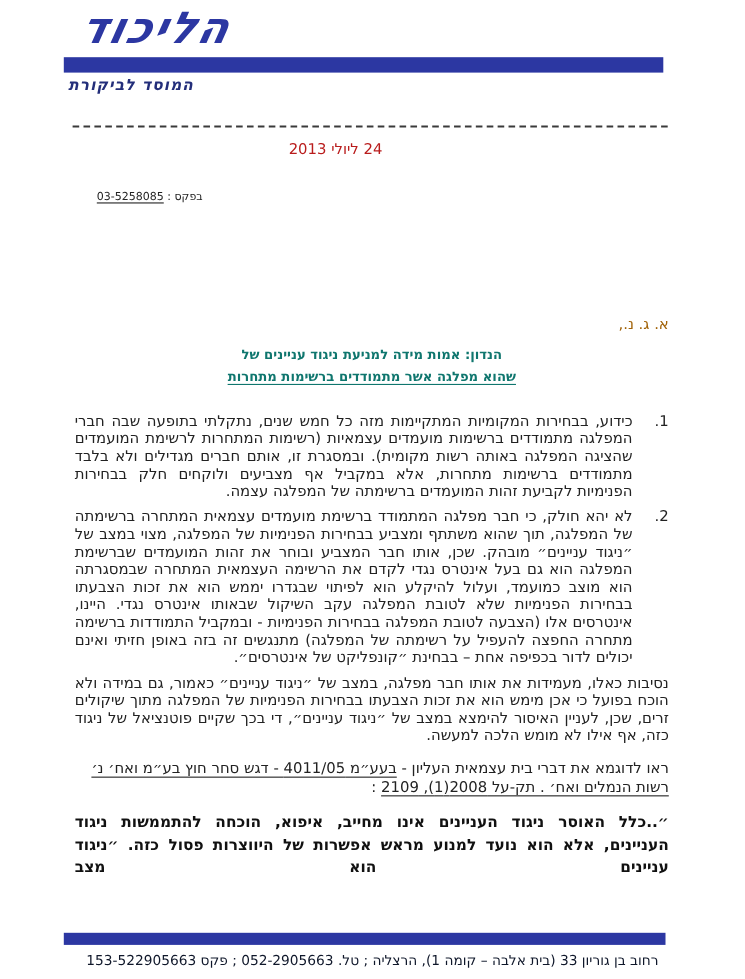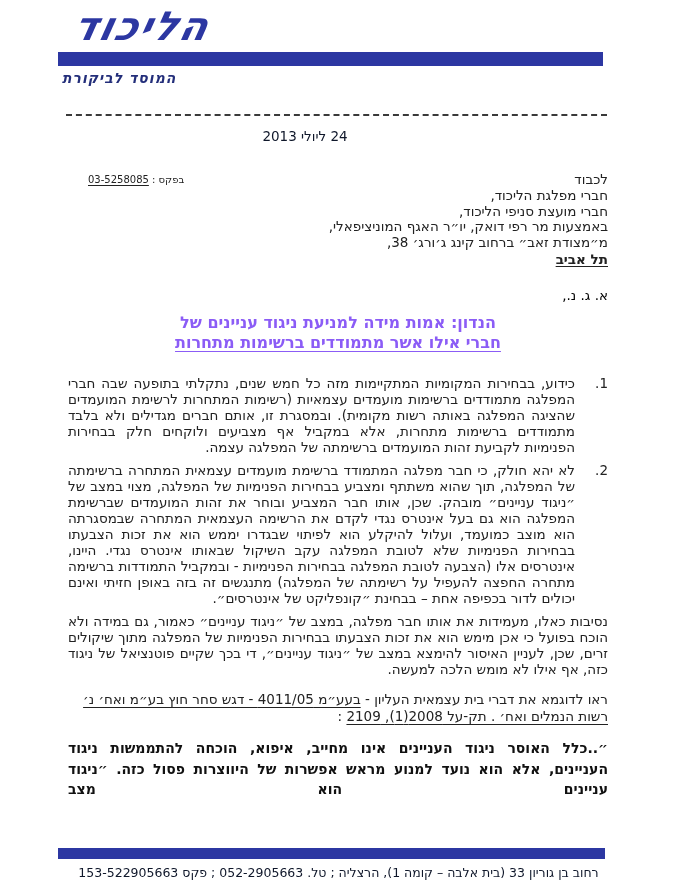--- a/index.html
+++ b/index.html
@@ -16,32 +16,32 @@
     font-size:40px;font-weight:bold;font-style:italic;color:#2c37a2;
     transform:skewX(-14deg);letter-spacing:2px;direction:rtl;line-height:48px;
   }
   .header-bar{position:absolute;top:52px;left:58px;width:545px;height:14px;background:#2c37a2;}
   .org-name{
     position:absolute;top:70px;left:62px;
     font-size:14px;font-weight:bold;font-style:italic;color:#232e7a;letter-spacing:1px;
   }
   .dashed-rule{position:absolute;top:104px;left:66px;width:541px;height:10px;border-bottom:2px dashed #3a3a3a;}
 
-  .date{position:absolute;top:128px;left:0;width:610px;text-align:center;font-size:13.5px;color:#0f172a;}
+  .date{position:absolute;top:128px;left:0;width:610px;text-align:center;font-size:13.5px;color:#b91c1c;}
 
   
   .recipients{position:absolute;top:172px;right:69px;text-align:right;font-size:13.5px;line-height:15.8px;color:#222;}
   .recipients .city{font-weight:bold;text-decoration:underline;text-underline-offset:2px;margin-top:1px;}
   .fax-line{position:absolute;top:174px;left:88px;font-size:10px;color:#222;direction:rtl;}
   .fax-line u{text-underline-offset:2px;}
-  .salutation{position:absolute;top:287px;right:69px;font-size:13.5px;color:#000000;}
+  .salutation{position:absolute;top:287px;right:69px;font-size:13.5px;color:#a16207;}
 
   
   .body-flow{position:absolute;top:313px;right:69px;left:68px;font-size:13.5px;line-height:16px;color:#222;}
-  .subject{text-align:center;font-weight:bold;font-size:16px;line-height:19.5px;color:#8b5cf6;}
+  .subject{text-align:center;font-weight:bold;font-size:12px;line-height:19.5px;color:#0f766e;}
   .subject .u{text-decoration:underline;text-underline-offset:3px;}
   .intro{margin:11px 0 0;text-align:justify;}
   .list-item{display:flex;margin-top:23px;}
   .list-item.second{margin-top:7px;}
   .item-num{flex:0 0 33px;text-align:right;}
   .item-text{flex:1;text-align:justify;}
   .para-potential{margin-top:7px;text-align:justify;}
   .citation{margin-top:10px;text-align:right;line-height:17px;}
   .citation u{text-underline-offset:3px;}
   .quote{
@@ -61,41 +61,33 @@
 
 <div class="page">
 
   <div class="logo">הליכוד</div>
   <div class="header-bar"></div>
   <div class="org-name">המוסד לביקורת</div>
   <div class="dashed-rule"></div>
 
   <div class="date">24 ליולי 2013</div>
 
-  <div class="recipients">
-    <div>לכבוד</div>
-    <div>חברי מפלגת הליכוד,</div>
-    <div>חברי מועצת סניפי הליכוד,</div>
-    <div>באמצעות מר רפי דואק, יו״ר האגף המוניציפאלי,</div>
-    <div>מ״מצודת זאב״ ברחוב קינג ג׳ורג׳ 38,</div>
-    <div class="city">תל אביב</div>
-  </div>
 
   <div class="fax-line">
     <span>בפקס :</span>
     <u>03-5258085</u>
   </div>
 
   <div class="salutation">א. ג. נ.,</div>
 
   <div class="body-flow">
 
     <div class="subject">
       <div>הנדון: אמות מידה למניעת ניגוד עניינים של</div>
-      <div class="u">חברי אילו אשר מתמודדים ברשימות מתחרות</div>
+      <div class="u">שהוא מפלגה אשר מתמודדים ברשימות מתחרות</div>
     </div>
 
 
     <div class="list-item">
       <div class="item-num">1.</div>
       <div class="item-text">כידוע, בבחירות המקומיות המתקיימות מזה כל חמש שנים, נתקלתי בתופעה שבה חברי המפלגה מתמודדים ברשימות מועמדים עצמאיות (רשימות המתחרות לרשימת המועמדים שהציגה המפלגה באותה רשות מקומית). ובמסגרת זו, אותם חברים מגדילים ולא בלבד מתמודדים ברשימות מתחרות, אלא במקביל אף מצביעים ולוקחים חלק בבחירות הפנימיות לקביעת זהות המועמדים ברשימתה של המפלגה עצמה.</div>
     </div>
 
     <div class="list-item second">
       <div class="item-num">2.</div>

